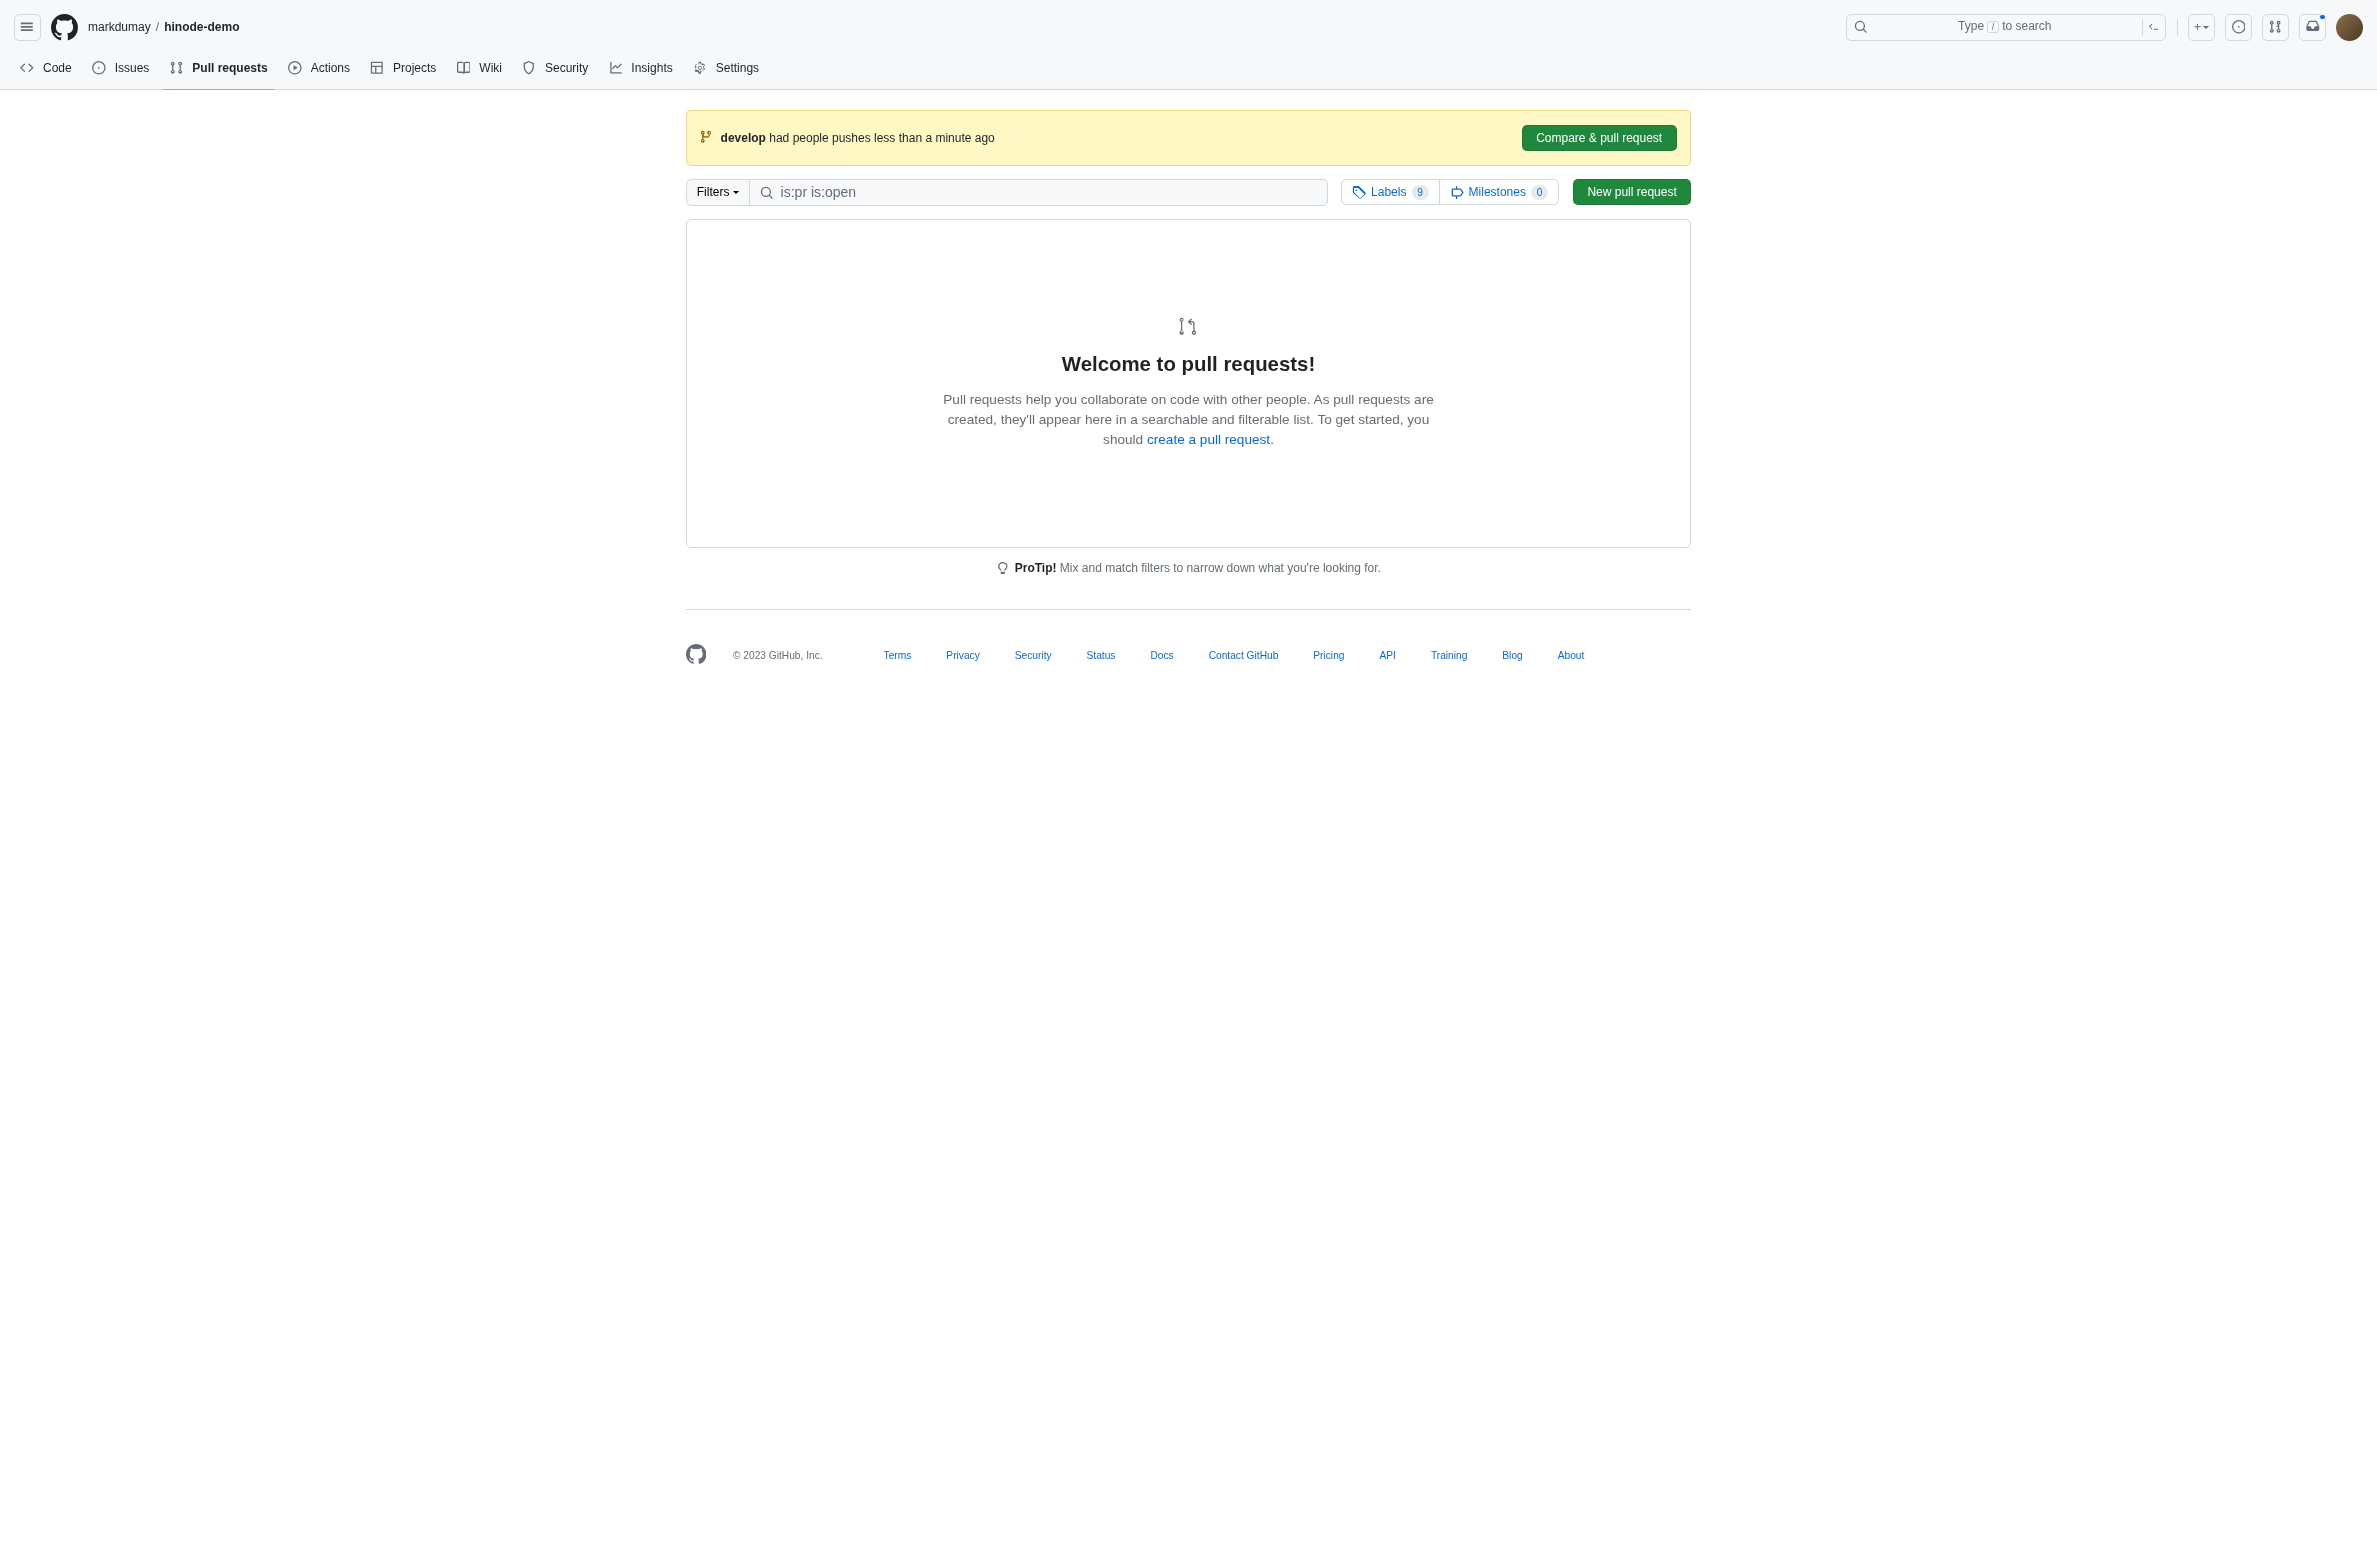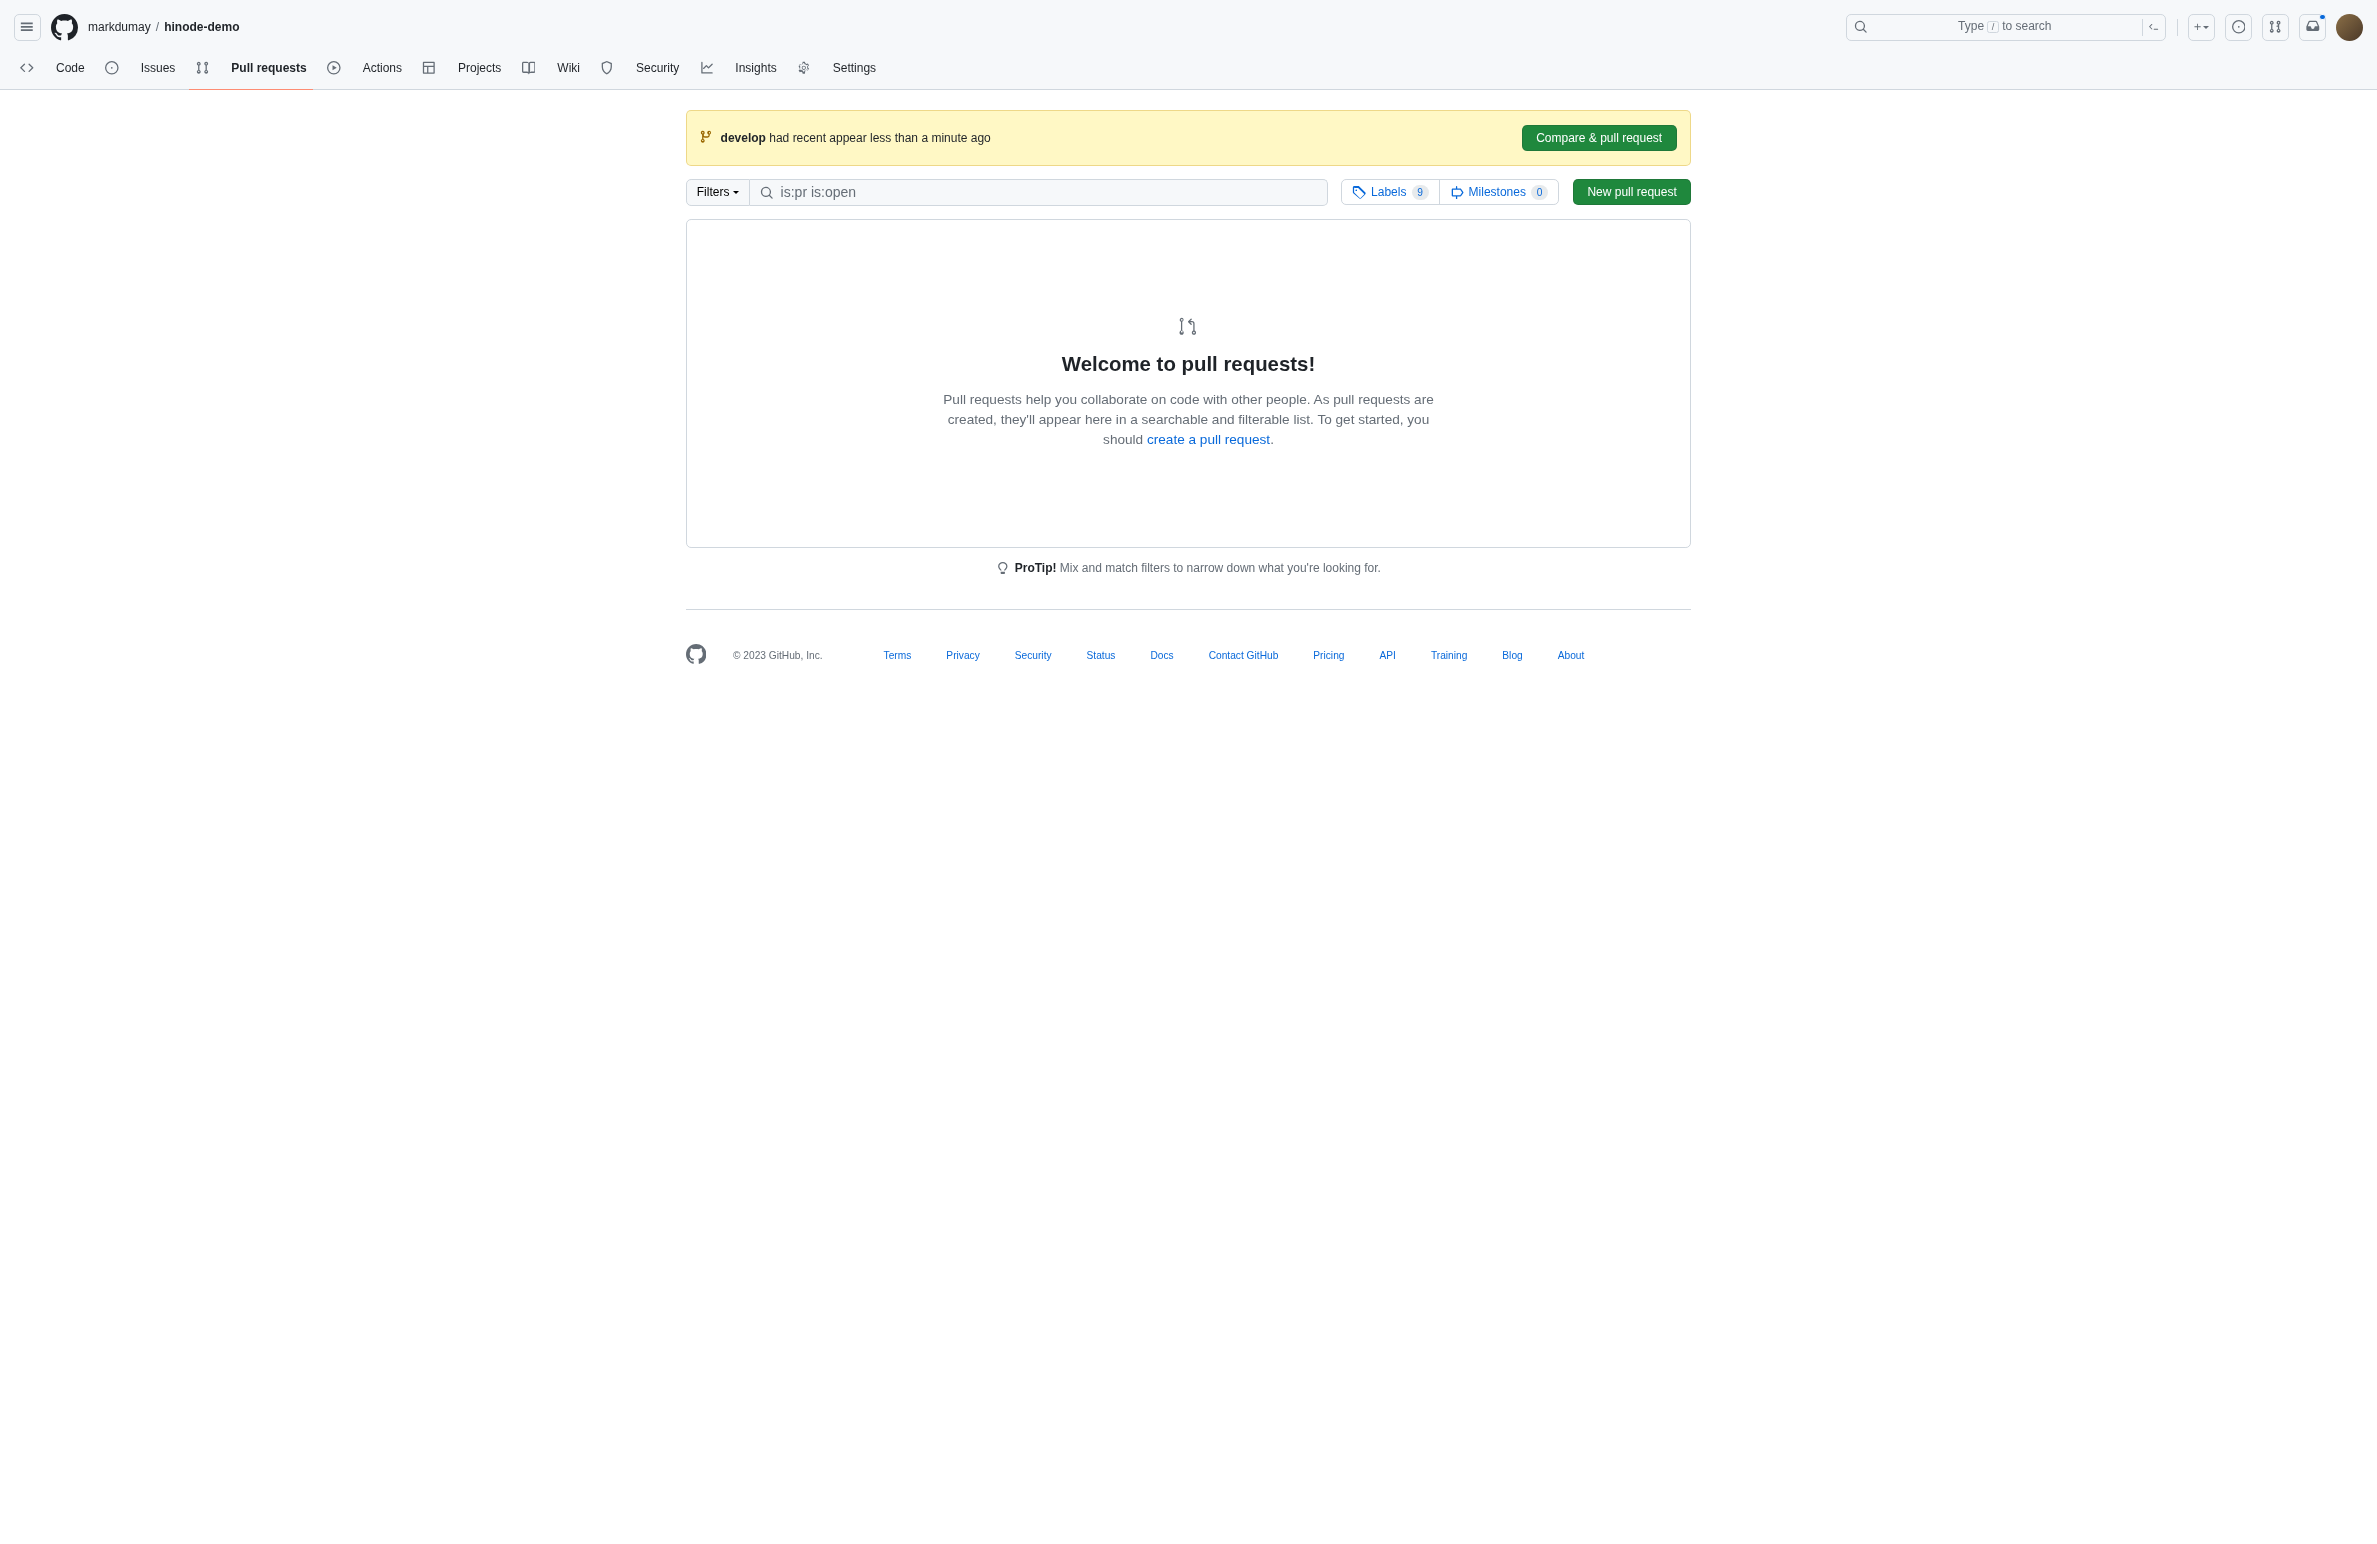--- a/index.html
+++ b/index.html
@@ -89,21 +89,21 @@
     .inbox-wrap { position: relative; }
 
     
     .repo-nav {
       background: #f6f8fa;
       border-bottom: 0.8px solid #d0d7de;
       padding: 0 13.6px;
     }
     .repo-nav ul { list-style: none; display: flex; gap: 6.8px; }
     .repo-nav li {
-      display: flex; align-items: center; gap: 22px;
+      display: flex; align-items: center; gap: 9px;
       padding: 6.8px 6.8px 13.6px 6.8px;
       font-size: 12px;
       color: #1f2328;
       cursor: pointer;
       border-bottom: 1.7px solid transparent;
       margin-bottom: -0.8px;
     }
     .repo-nav li.active { border-bottom-color: #fd8c73; font-weight: 600; }
     .repo-nav li svg { width: 13.6px; height: 13.6px; fill: #656d76; }
 
@@ -376,21 +376,21 @@
 
 <main class="container">
 
   <div class="notice">
     <span class="notice-icon">
       <svg width="13.6" height="13.6" viewBox="0 0 16 16" fill="currentColor">
           <path d="M5.5 3.25a2.25 2.25 0 10-3 2.122v5.256a2.25 2.25 0 101.5 0V8.5c.5.3 1.1.5 1.75.5h3A2.75 2.75 0 0011.5 6.25v-.878a2.25 2.25 0 10-1.5 0v.878c0 .69-.56 1.25-1.25 1.25h-3c-.69 0-1.25-.56-1.25-1.25v-.878A2.25 2.25 0 005.5 3.25zM3.25 2.5a.75.75 0 110 1.5.75.75 0 010-1.5zm0 9a.75.75 0 110 1.5.75.75 0 010-1.5zm8-9a.75.75 0 110 1.5.75.75 0 010-1.5z"></path>
         </svg>
     </span>
     <span class="notice-text">
-      <strong>develop</strong><span> had recent appear less than a minute ago</span>
+      <strong>develop</strong><span> had people pushes less than a minute ago</span>
     </span>
     <button class="btn-primary">Compare &amp; pull request</button>
   </div>
 
   <div class="filter-row">
     <div class="filter-left">
       <button class="filters-btn">
         <span>Filters</span>
         <span class="caret-down"></span>
       </button>

